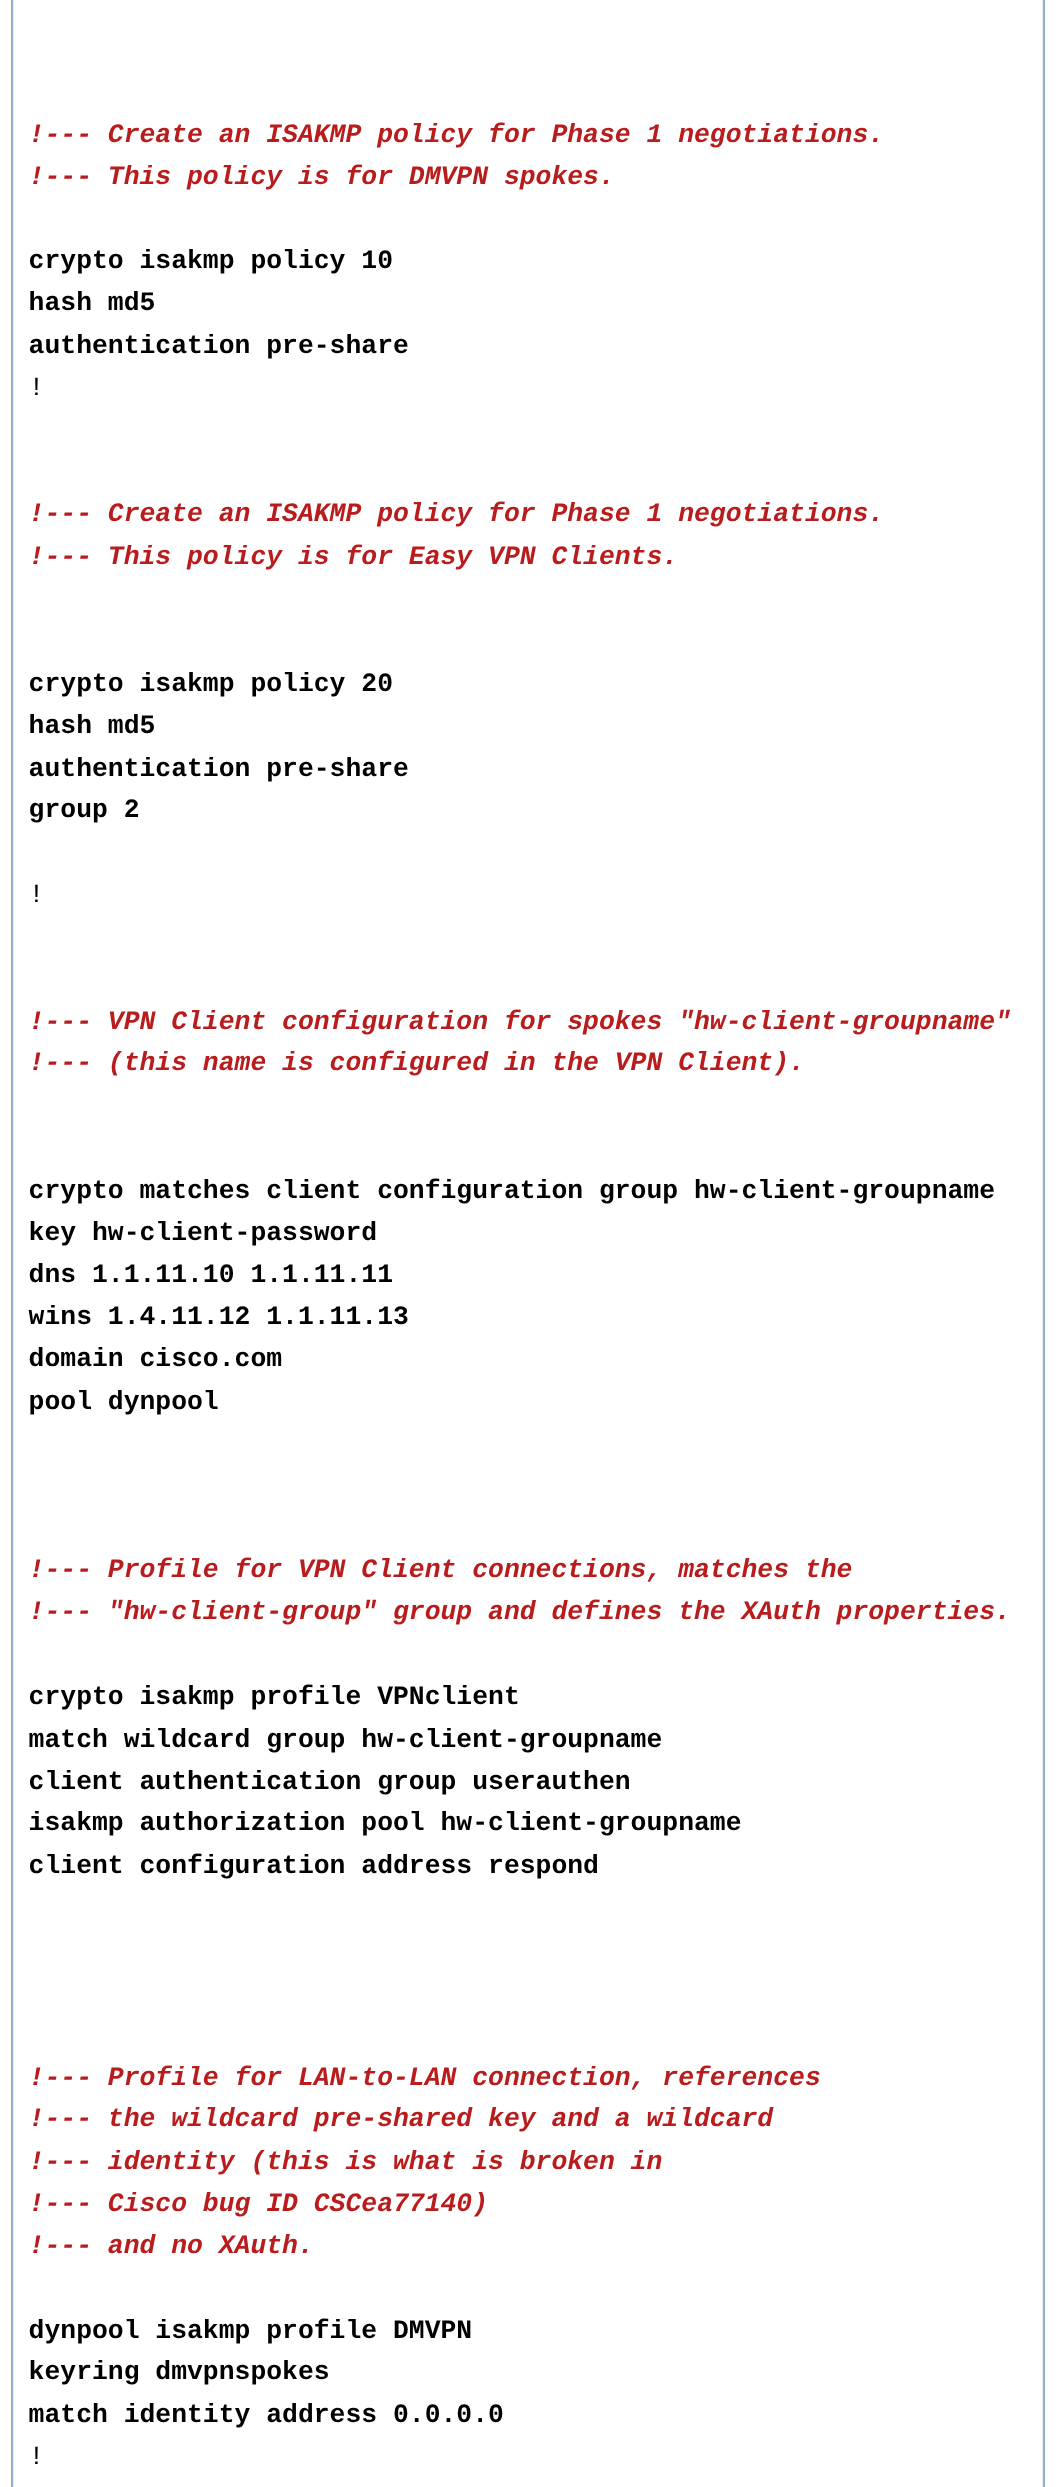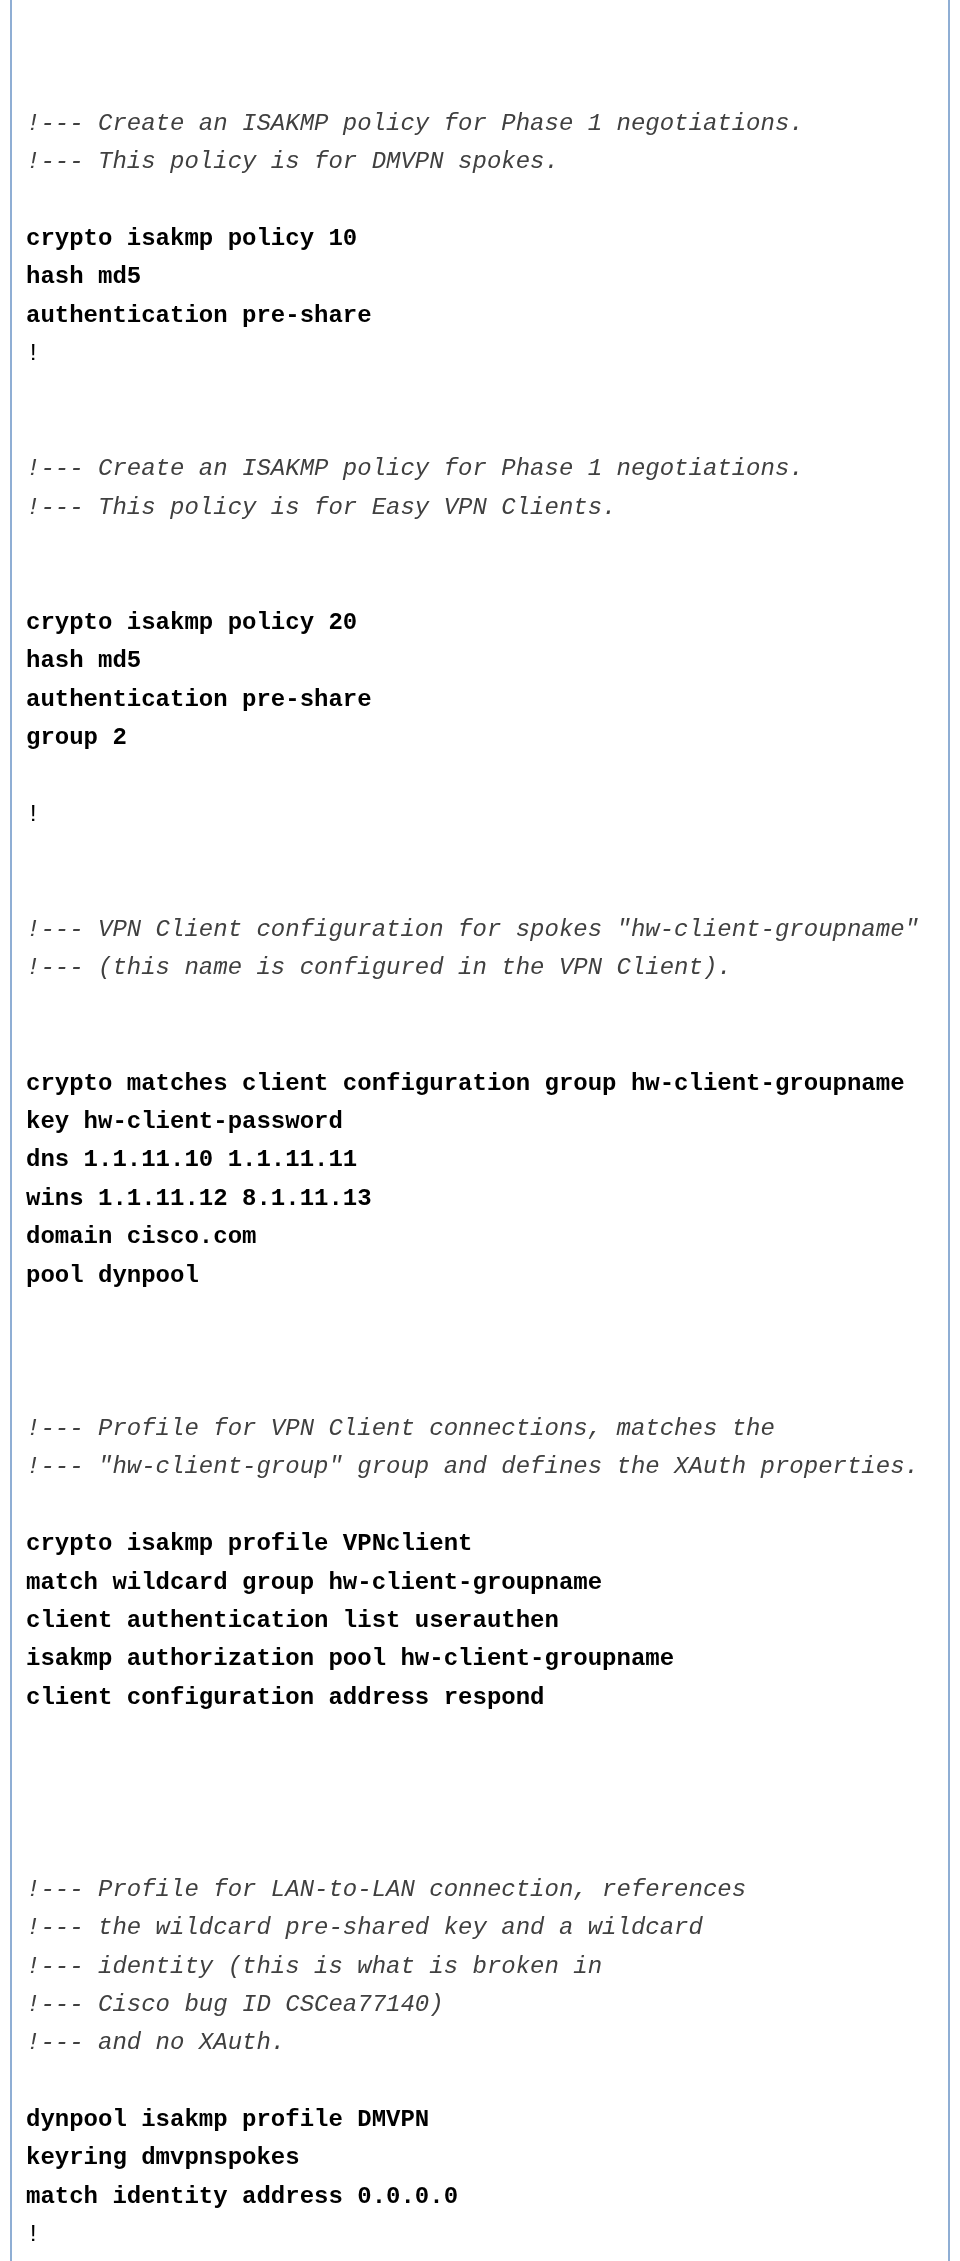--- a/index.html
+++ b/index.html
@@ -21,23 +21,23 @@
     box-sizing: border-box;
   }
   .code-area {
     font-family: "Courier New", Courier, monospace;
     font-size: 24px;
     line-height: 1.6;
     white-space: pre;
     color: #000000;
   }
   .comment {
-    color: #404040;
+    color: #b91c1c;
     font-style: italic;
-    font-weight: normal;
+    font-weight: bold;
   }
   .config {
     font-weight: bold;
     color: #000000;
   }
   .plain {
     font-weight: normal;
     color: #000000;
   }
   .blank { height: 38px; }
@@ -69,32 +69,32 @@
 <span class="plain">!</span>
 
 
 <span class="comment"><span>!--- VPN Client configuration for spokes "hw-client-groupname"</span>
 <span>!--- (this name is configured in the VPN Client).</span></span>
 
 
 <span class="config"><span>crypto matches client configuration group hw-client-groupname</span>
 <span>key hw-client-password</span>
 <span>dns 1.1.11.10 1.1.11.11</span>
-<span>wins 1.1.11.12 8.1.11.13</span>
+<span>wins 1.4.11.12 1.1.11.13</span>
 <span>domain cisco.com</span>
 <span>pool dynpool</span></span>
 
 
 
 <span class="comment"><span>!--- Profile for VPN Client connections, matches the</span>
 <span>!--- "hw-client-group" group and defines the XAuth properties.</span></span>
 
 <span class="config"><span>crypto isakmp profile VPNclient</span>
 <span>match wildcard group hw-client-groupname</span>
-<span>client authentication list userauthen</span>
+<span>client authentication group userauthen</span>
 <span>isakmp authorization pool hw-client-groupname</span>
 <span>client configuration address respond</span></span>
 
 
 
 
 <span class="comment"><span>!--- Profile for LAN-to-LAN connection, references</span>
 <span>!--- the wildcard pre-shared key and a wildcard</span>
 <span>!--- identity (this is what is broken in</span>
 <span>!--- Cisco bug ID CSCea77140)</span>

